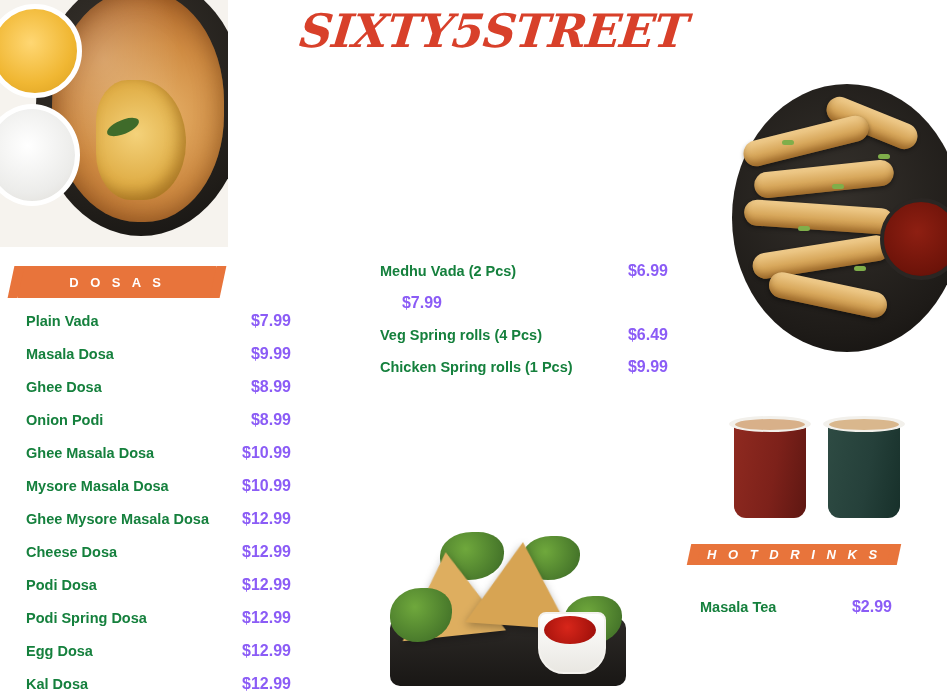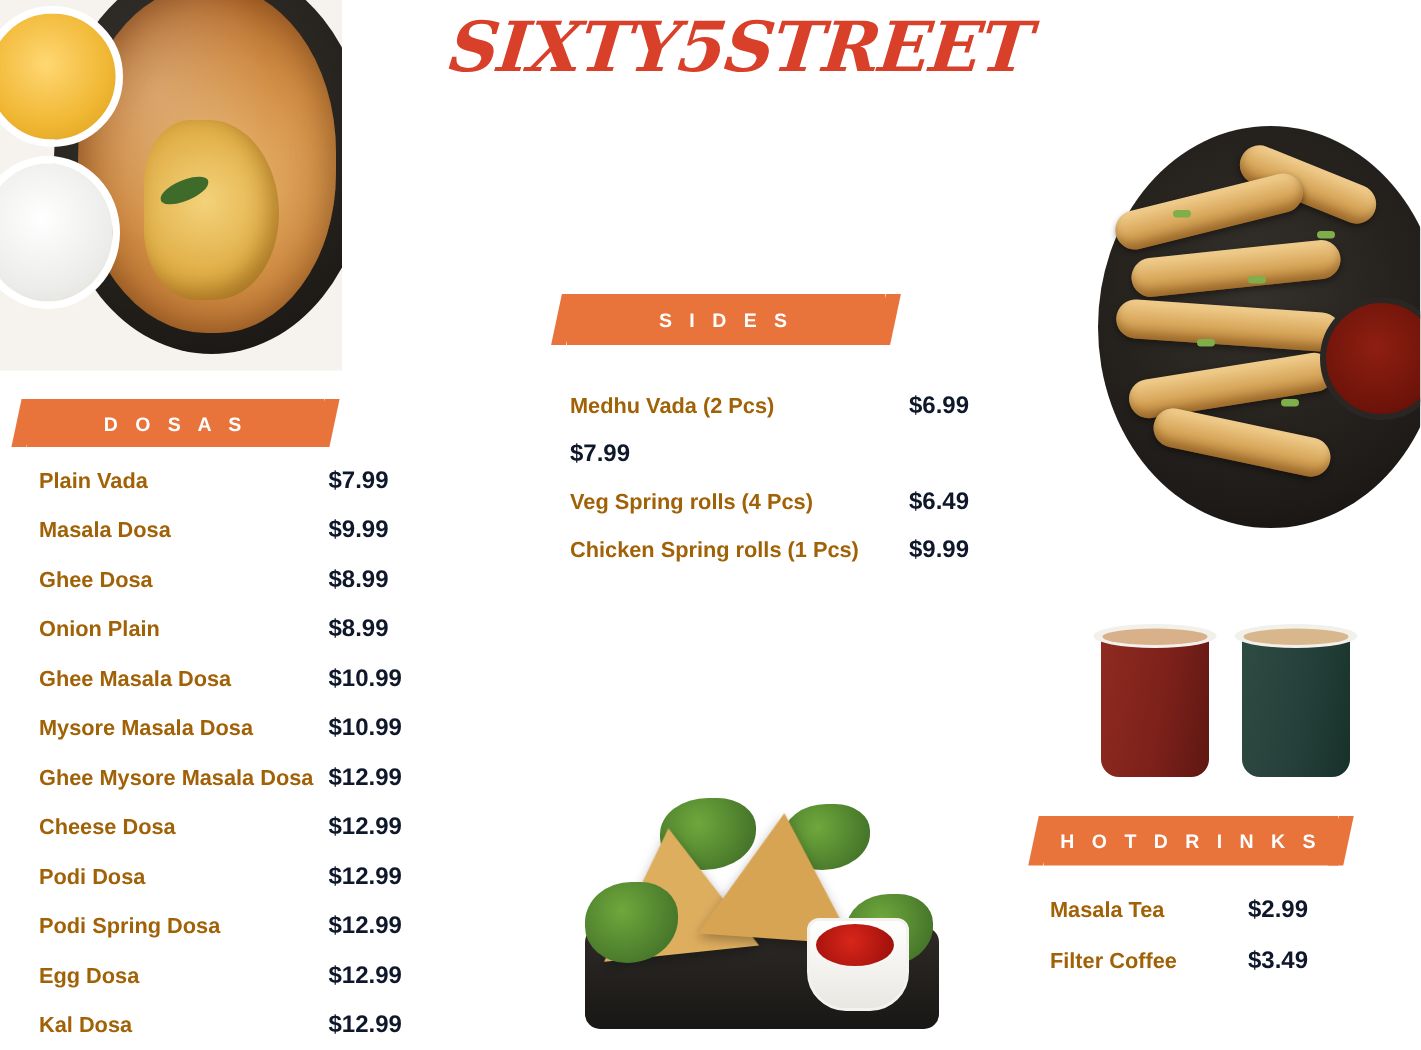--- a/index.html
+++ b/index.html
@@ -87,43 +87,45 @@
   #banner-sides {
     left: 378px;
     top: 196px;
     width: 212px;
     height: 34px;
   }
   #banner-hotdrinks {
     left: 696px;
     top: 544px;
     width: 196px;
-    height: 33px;
+    height: 21px;
+    font-style: italic;
   }
 
   
   .menu-list {
     position: absolute;
   }
   .menu-row {
     display: flex;
     align-items: baseline;
     justify-content: space-between;
   }
   .item-name {
     font-size: 14.5px;
     font-weight: bold;
-    color: #a16207;
+    color: #15803d;
     white-space: nowrap;
   }
   .item-price {
     font-size: 16px;
     font-weight: bold;
-    color: #0f172a;
+    color: #8b5cf6;
     white-space: nowrap;
+    text-align: right;
   }
 
   #list-dosas {
     left: 26px;
     top: 312px;
     width: 265px;
   }
   #list-dosas .menu-row { height: 33px; }
   #list-dosas .item-price { min-width: 72px; }
 
@@ -439,21 +441,21 @@
     </div>
     <div class="menu-row">
       <span class="item-name">Masala Dosa</span>
       <span class="item-price">$9.99</span>
     </div>
     <div class="menu-row">
       <span class="item-name">Ghee Dosa</span>
       <span class="item-price">$8.99</span>
     </div>
     <div class="menu-row">
-      <span class="item-name">Onion Plain</span>
+      <span class="item-name">Onion Podi</span>
       <span class="item-price">$8.99</span>
     </div>
     <div class="menu-row">
       <span class="item-name">Ghee Masala Dosa</span>
       <span class="item-price">$10.99</span>
     </div>
     <div class="menu-row">
       <span class="item-name">Mysore Masala Dosa</span>
       <span class="item-price">$10.99</span>
     </div>
@@ -476,21 +478,20 @@
     <div class="menu-row">
       <span class="item-name">Egg Dosa</span>
       <span class="item-price">$12.99</span>
     </div>
     <div class="menu-row">
       <span class="item-name">Kal Dosa</span>
       <span class="item-price">$12.99</span>
     </div>
   </div>
 
-  <div class="banner" id="banner-sides">S I D E S</div>
   <div class="menu-list" id="list-sides">
     <div class="menu-row">
       <span class="item-name">Medhu Vada (2 Pcs)</span>
       <span class="item-price">$6.99</span>
     </div>
     <div class="menu-row">
       <span class="item-price">$7.99</span>
     </div>
     <div class="menu-row">
       <span class="item-name">Veg Spring rolls  (4 Pcs)</span>
@@ -501,19 +502,15 @@
       <span class="item-price">$9.99</span>
     </div>
   </div>
 
   <div class="banner" id="banner-hotdrinks">H O T  D R I N K S</div>
   <div class="menu-list" id="list-hotdrinks">
     <div class="menu-row">
       <span class="item-name">Masala Tea</span>
       <span class="item-price">$2.99</span>
     </div>
-    <div class="menu-row">
-      <span class="item-name">Filter Coffee</span>
-      <span class="item-price">$3.49</span>
-    </div>
   </div>
 
 </div>
 
 </body></html>

